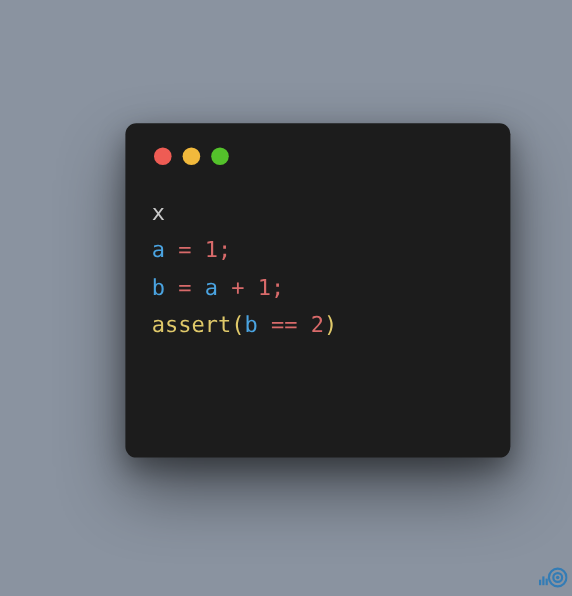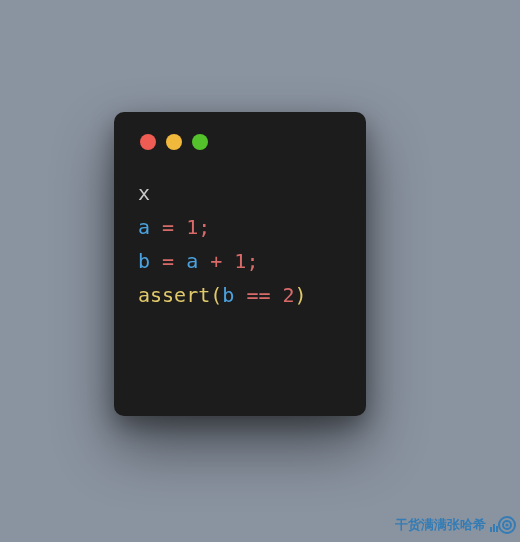--- a/index.html
+++ b/index.html
@@ -9,21 +9,21 @@
     height: 542px;
     background: #8a93a0;
     font-family: "Menlo", "Consolas", "Monaco", monospace;
     overflow: hidden;
     position: relative;
   }
   .window {
     position: absolute;
     left: 114px;
     top: 112px;
-    width: 252px;
+    width: 350px;
     height: 304px;
     background: #1c1c1c;
     border-radius: 10px;
     box-shadow: 0 30px 60px rgba(0,0,0,0.45), 0 10px 25px rgba(0,0,0,0.35);
     box-sizing: border-box;
     padding: 22px 24px 20px 24px;
   }
   .traffic-lights {
     display: flex;
     gap: 10px;
@@ -75,21 +75,20 @@
     <div class="light" style="background:#54c22b"></div>
   </div>
 
   <div class="code"><span class="tok-plain">x</span>
 <span class="tok-var">a</span><span class="tok-op"> = </span><span class="tok-num">1</span><span class="tok-op">;</span>
 <span class="tok-var">b</span><span class="tok-op"> = </span><span class="tok-var">a</span><span class="tok-op"> + </span><span class="tok-num">1</span><span class="tok-op">;</span>
 <span class="tok-fn">assert</span><span class="tok-paren">(</span><span class="tok-var">b</span><span class="tok-op"> == </span><span class="tok-num">2</span><span class="tok-paren">)</span></div>
 </div>
 
 <div class="watermark">
-  <span>干货满满张哈希</span>
   <span>
     <svg width="26" height="26" viewBox="0 0 26 26">
       <circle cx="17" cy="13" r="8" fill="none" stroke="#2a7ab8" stroke-width="2"></circle>
       <circle cx="17" cy="13" r="4" fill="none" stroke="#2a7ab8" stroke-width="2"></circle>
       <circle cx="17" cy="13" r="1.6" fill="#2a7ab8"></circle>
       <rect x="0" y="15" width="2" height="5" fill="#2a7ab8"></rect>
       <rect x="3" y="12" width="2" height="8" fill="#2a7ab8"></rect>
       <rect x="6" y="14" width="2" height="6" fill="#2a7ab8"></rect>
     </svg>
   </span>

